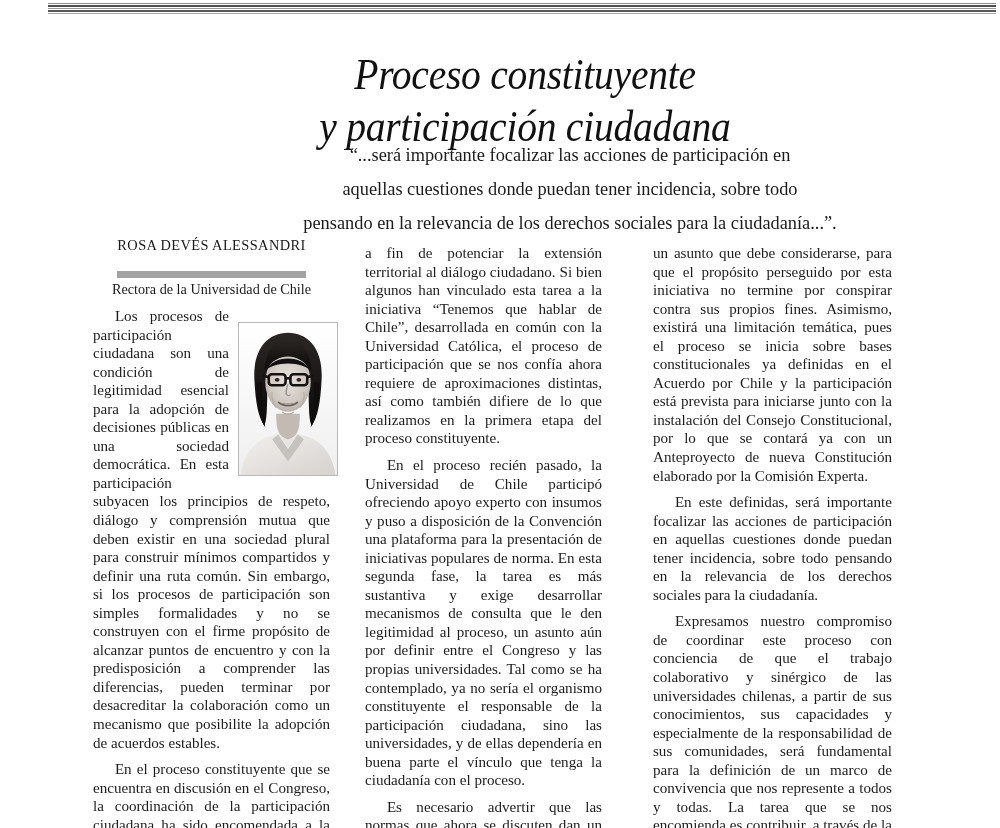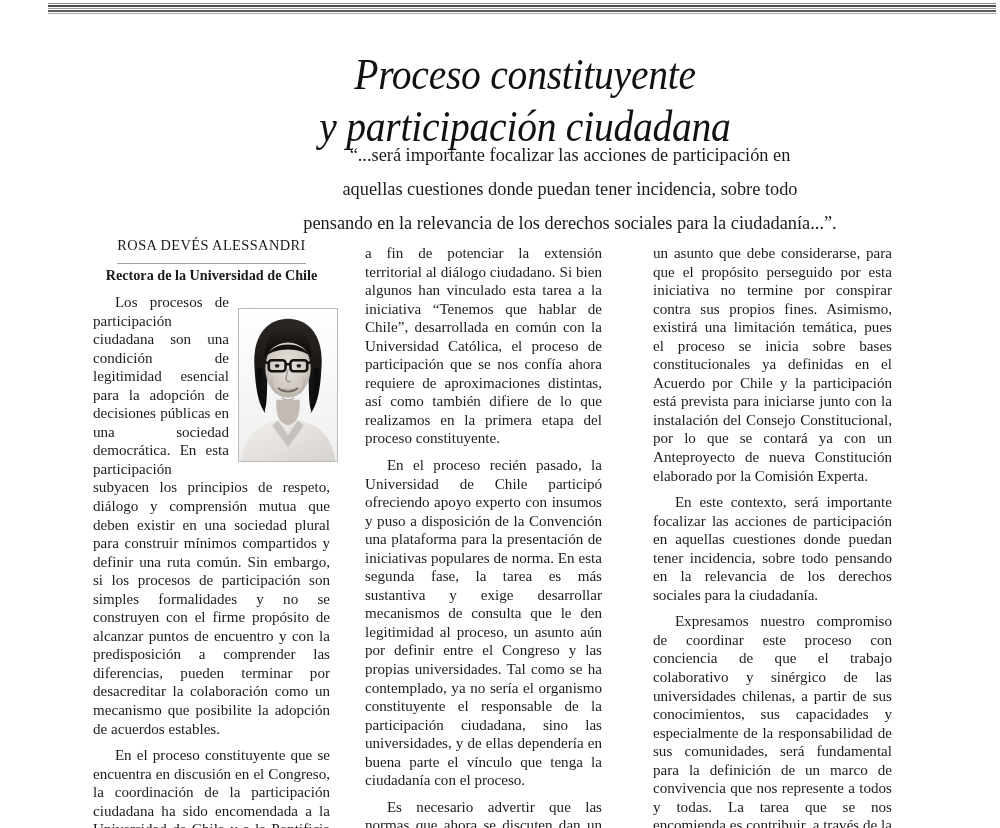--- a/index.html
+++ b/index.html
@@ -106,31 +106,30 @@
   
   .byline {
     text-align: center;
     margin-bottom: 7px;
   }
   .byline .name {
     display: inline-block;
     font-size: 14.4px;
     line-height: 17px;
     letter-spacing: 0.4px;
-    border-bottom: 1px solid #a3a3a3;
-    padding-bottom: 9px;
+    border-bottom: 7px solid #a3a3a3;
+    padding-bottom: 17px;
     color: #1a1a1a;
   }
   .byline .role {
     display: block;
     font-size: 14.2px;
     line-height: 19px;
     margin-top: 2px;
     color: #1a1a1a;
-    font-weight: bold;
   }
 
   
   .photo {
     float: right;
     width: 100px;
     height: 154px;
     margin: 16px 0 4px 9px;
     border: 1px solid #b9b9b9;
     box-sizing: border-box;
@@ -239,18 +238,18 @@
     </div>
 
     <div class="col c2">
       <p style="text-indent:0">a fin de potenciar la extensión territorial al diálogo ciudadano. Si bien algunos han vinculado esta tarea a la iniciativa “Tenemos que hablar de Chile”, desarrollada en común con la Universidad Católica, el proceso de participación que se nos confía ahora requiere de aproximaciones distintas, así como también difiere de lo que realizamos en la primera etapa del proceso constituyente.</p>
       <p>En el proceso recién pasado, la Universidad de Chile participó ofreciendo apoyo experto con insumos y puso a disposición de la Convención una plataforma para la presentación de iniciativas populares de norma. En esta segunda fase, la tarea es más sustantiva y exige desarrollar mecanismos de consulta que le den legitimidad al proceso, un asunto aún por definir entre el Congreso y las propias universidades. Tal como se ha contemplado, ya no sería el organismo constituyente el responsable de la participación ciudadana, sino las universidades, y de ellas dependería en buena parte el vínculo que tenga la ciudadanía con el proceso.</p>
       <p>Es necesario advertir que las normas que ahora se discuten dan un acotado tiempo a la participación ciudadana, la cual se restringe al período posterior a la instalación del Consejo Constitucional,</p>
     </div>
 
     <div class="col c3">
       <p style="text-indent:0">un asunto que debe considerarse, para que el propósito perseguido por esta iniciativa no termine por conspirar contra sus propios fines. Asimismo, existirá una limitación temática, pues el proceso se inicia sobre bases constitucionales ya definidas en el Acuerdo por Chile y la participación está prevista para iniciarse junto con la instalación del Consejo Constitucional, por lo que se contará ya con un Anteproyecto de nueva Constitución elaborado por la Comisión Experta.</p>
-      <p>En este contexto, será importante focalizar las acciones de participación en aquellas cuestiones donde puedan tener incidencia, sobre todo pensando en la relevancia de los derechos sociales para la ciudadanía.</p>
+      <p>En este definidas, será importante focalizar las acciones de participación en aquellas cuestiones donde puedan tener incidencia, sobre todo pensando en la relevancia de los derechos sociales para la ciudadanía.</p>
       <p>Expresamos nuestro compromiso de coordinar este proceso con conciencia de que el trabajo colaborativo y sinérgico de las universidades chilenas, a partir de sus conocimientos, sus capacidades y especialmente de la responsabilidad de sus comunidades, será fundamental para la definición de un marco de convivencia que nos represente a todos y todas. La tarea que se nos encomienda es contribuir, a través de la participación ciudadana, a dotar de legitimidad a la nueva Constitución.</p>
     </div>
 
   </div>
 </div>
 
 </body></html>

